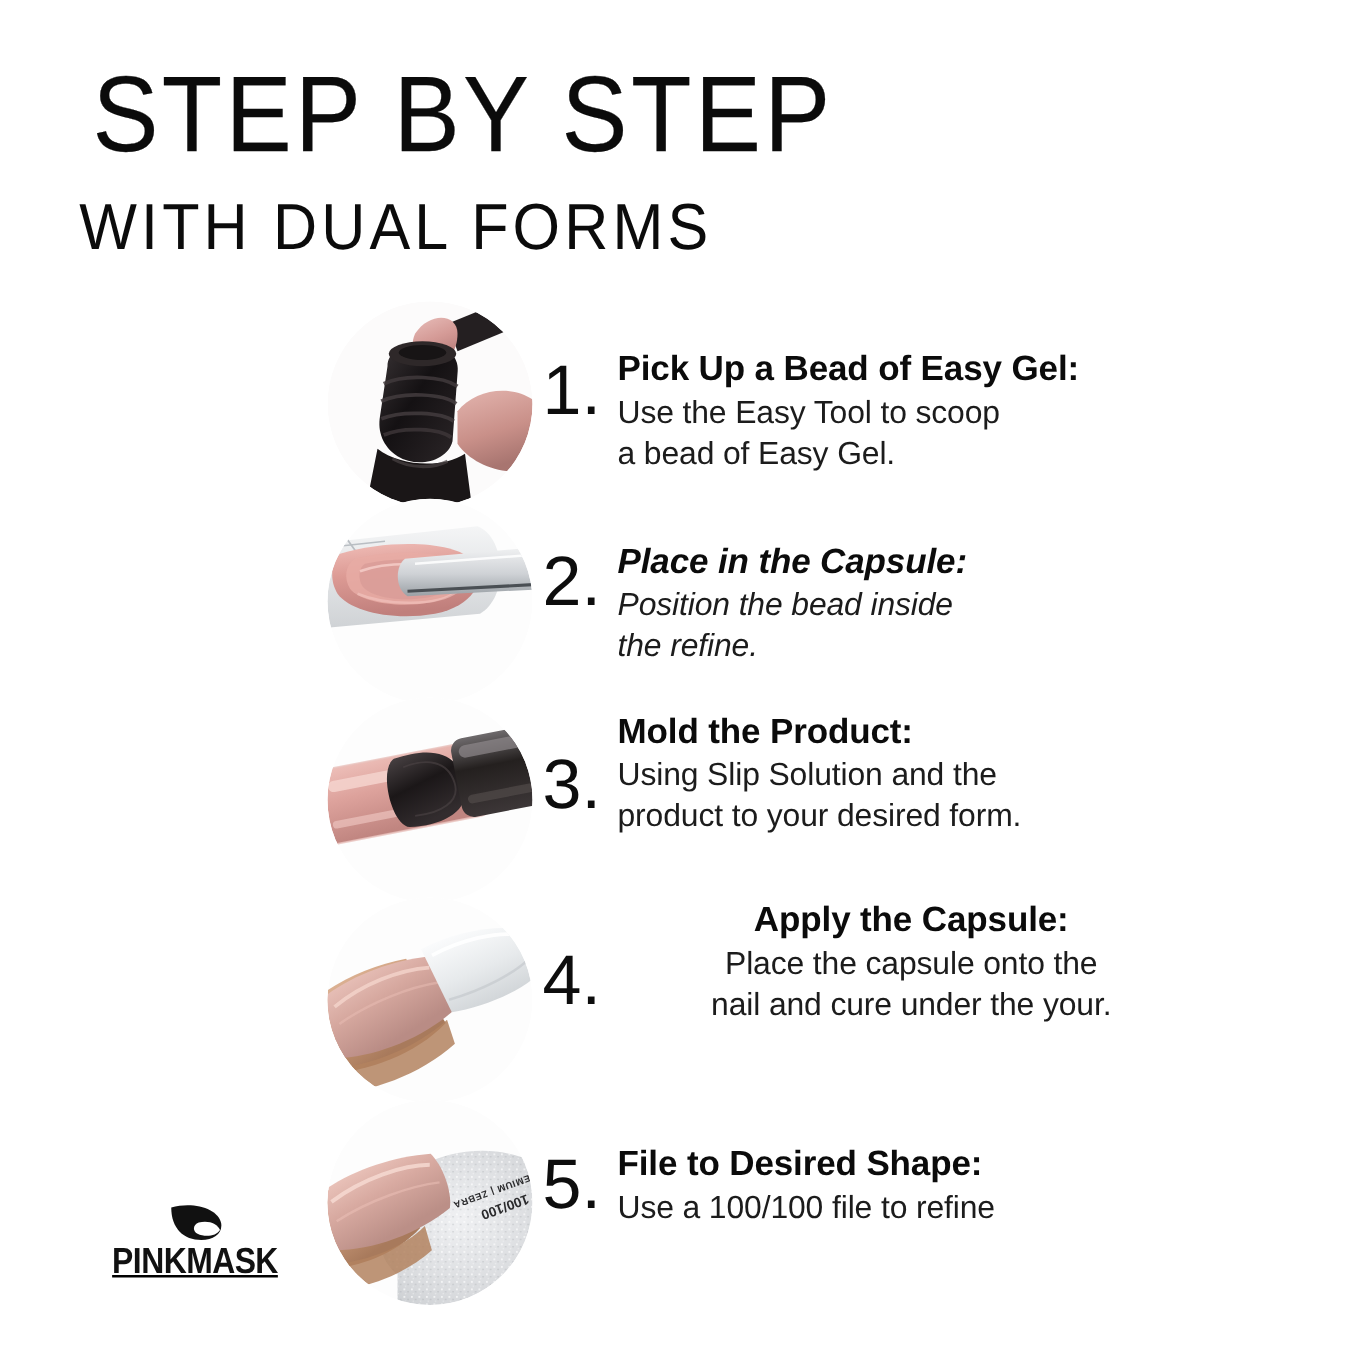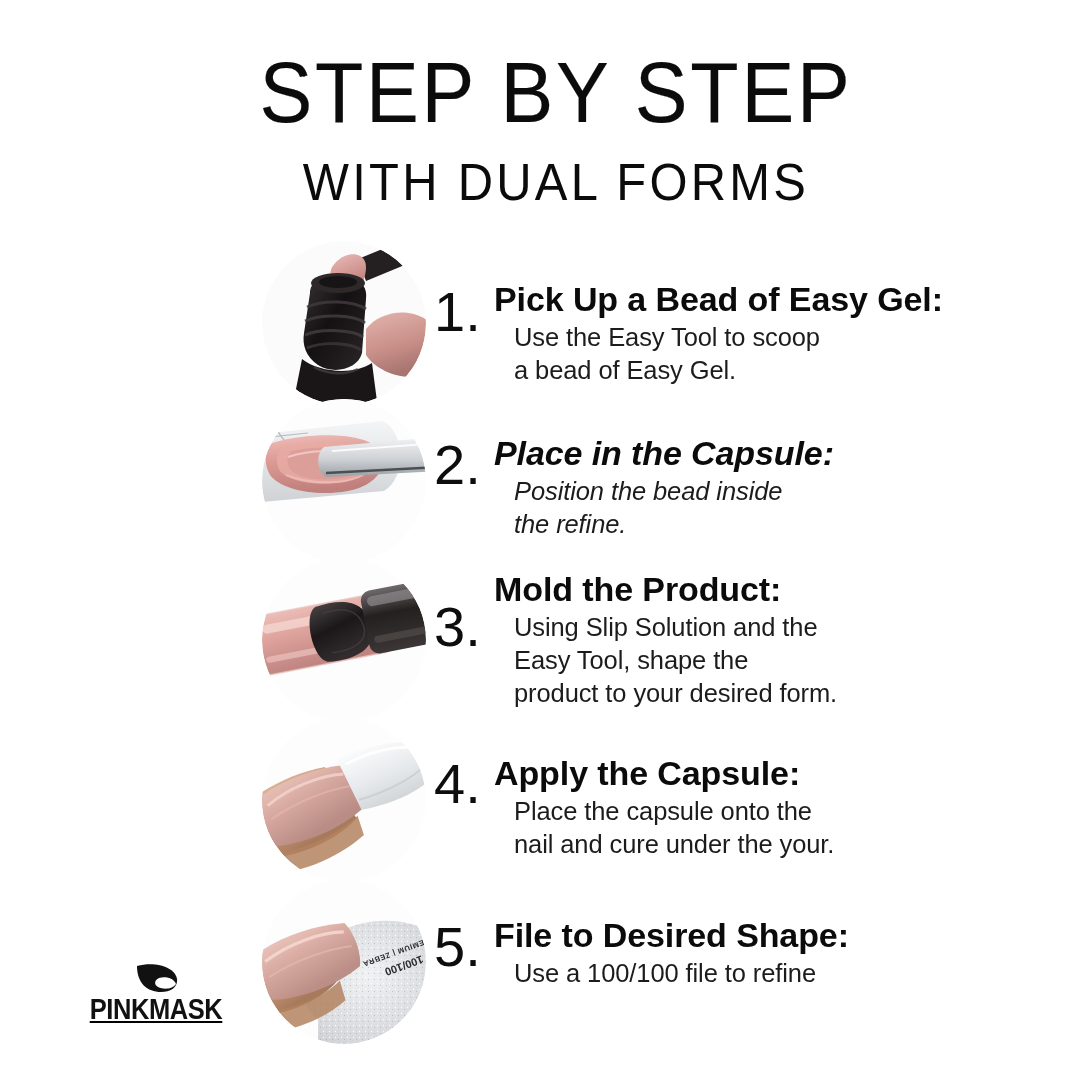--- a/index.html
+++ b/index.html
@@ -19,21 +19,21 @@
     height: 1080px;
     background: #ffffff;
   }
 
   
   .header {
     position: absolute;
     top: 52px;
     left: 0;
     width: 1080px;
-    text-align: center;
+    text-align: left;
     padding-left: 32px;
   }
 
   .title {
     font-family: "Liberation Sans", sans-serif;
     font-weight: 300;
     font-size: 86px;
     line-height: 0.95;
     letter-spacing: 3px;
     color: #0b0b0b;
@@ -100,55 +100,55 @@
   .txt {
     position: absolute;
     left: 494px;
     top: 0;
     width: 470px;
   }
 
   .step-title {
     font-family: "Liberation Sans", sans-serif;
     font-weight: 700;
-    font-size: 34px;
+    font-size: 28px;
     line-height: 1.24;
     color: #0b0b0b;
     letter-spacing: -0.1px;
     white-space: nowrap;
   }
 
   .step-body {
     font-family: "Liberation Sans", sans-serif;
     font-weight: 300;
     font-size: 25.5px;
     line-height: 1.3;
     color: #1c1c1c;
     letter-spacing: -0.1px;
     margin-top: 1px;
   }
-  .step-body .ln { display: block; white-space: nowrap; margin-left: 20px; }
+  .step-body .ln { display: block; white-space: nowrap; }
 
   
   #step-1 { top: 0; }
   #step-1 .photo { top: 3px; }
   #step-1 .num   { top: 46px; }
   #step-1 .txt   { top: 40px; }
 
   #step-2 .photo { top: 1px; }
   #step-2 .num   { top: 39px; }
   #step-2 .txt   { top: 34px; font-style: italic; }
 
   #step-3 .photo { top: 0px; }
   #step-3 .num   { top: 41px; }
   #step-3 .txt   { top: 10px; }
 
   #step-4 .photo { top: 0px; }
   #step-4 .num   { top: 38px; }
-  #step-4 .txt   { top: 34px; }
+  #step-4 .txt   { top: 1px; text-align: center; }
 
   #step-5 .photo { top: 2px; }
   #step-5 .num   { top: 41px; }
   #step-5 .txt   { top: 36px; }
 
   
   .logo {
     position: absolute;
     left: 76px;
     bottom: 56px;
@@ -340,21 +340,20 @@
               <rect x="110" y="84" width="66" height="7" rx="3.5" fill="#56504f" opacity="0.6"></rect>
             </g>
           </g>
         </svg>
       </div>
       <div class="num">3.</div>
       <div class="txt">
         <div class="step-title">Mold the Product:</div>
         <div class="step-body">
           <span class="ln">Using Slip Solution and the</span>
-          <span class="ln">Easy Tool, shape the</span>
           <span class="ln">product to your desired form.</span>
         </div>
       </div>
     </div>
 
     <div class="step" id="step-4">
       <div class="photo">
         <svg viewBox="0 0 164 164">
           <defs>
             <clipPath id="c4">

